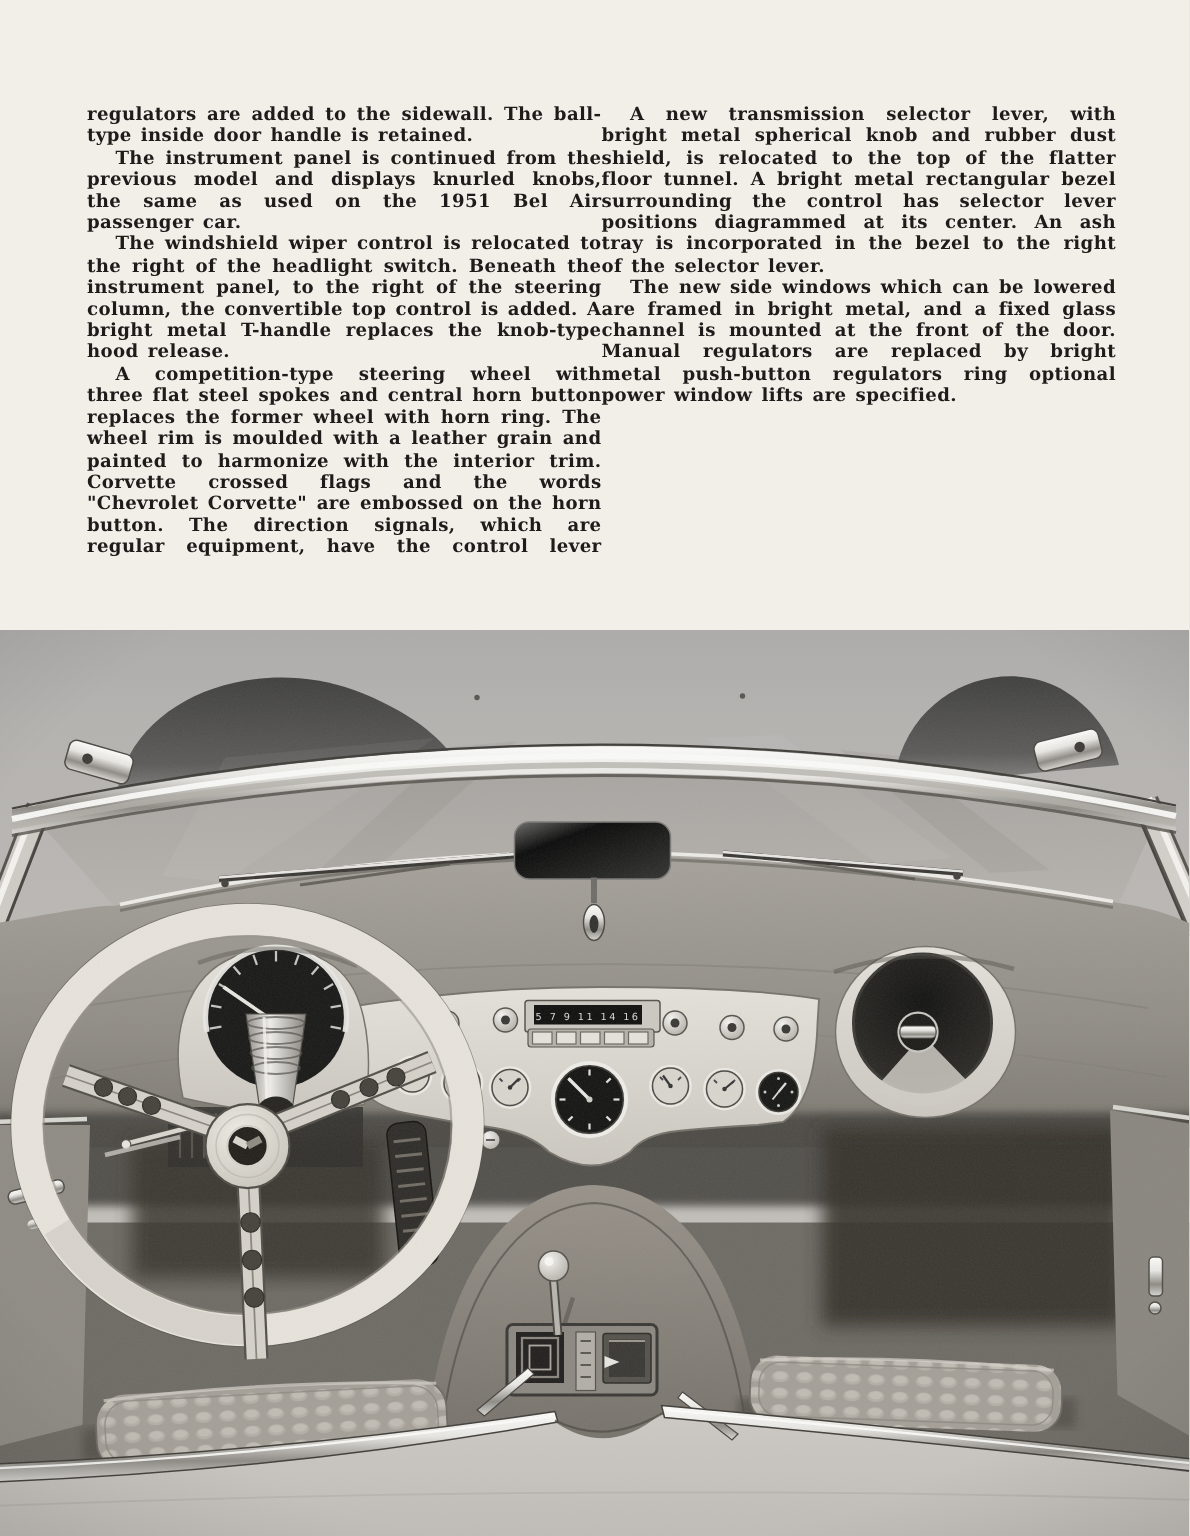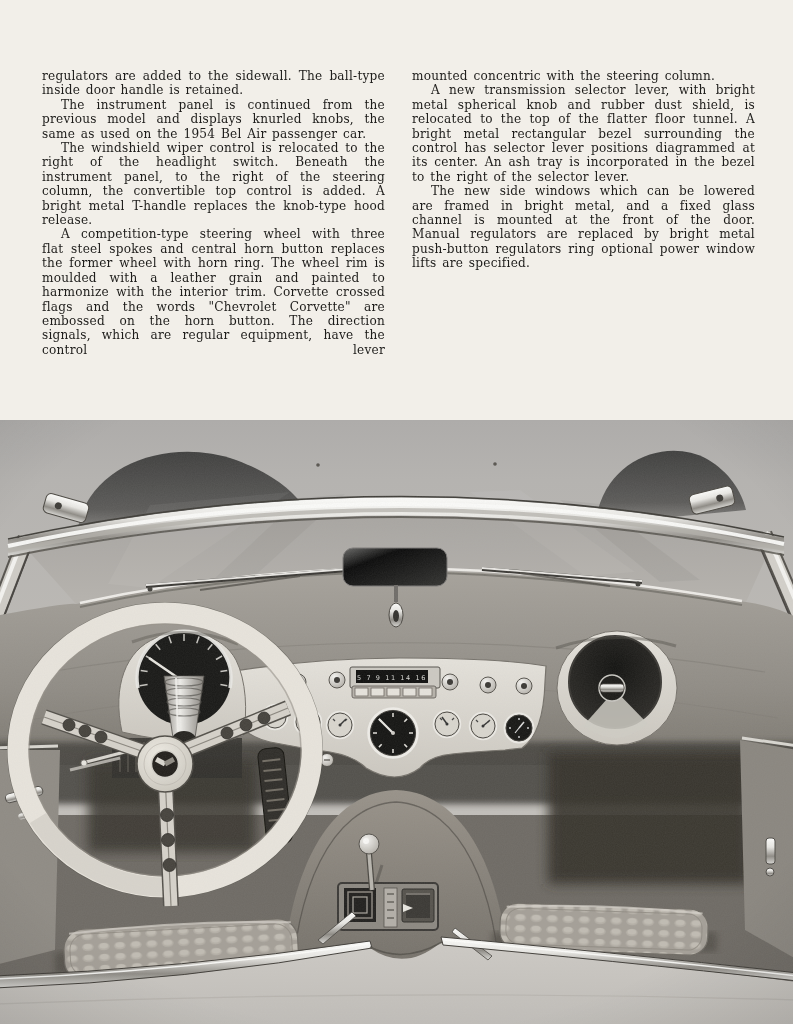--- a/index.html
+++ b/index.html
@@ -2,48 +2,47 @@
 <html><head>
 <meta charset="utf-8">
 <style>
   html,body{margin:0;padding:0;background:#e8e4de;}
   .page{
     position:relative;width:793px;height:1024px;margin:0 auto;
     background:#f2efe9;overflow:hidden;
     font-family:"DejaVu Serif","Liberation Serif",serif;
   }
   .columns{
-    position:absolute;top:69px;left:42px;width:714px;
-    display:flex;gap:27px;color:#1d1c1a;
+    position:absolute;top:69px;left:58px;width:714px;
+    display:flex;color:#1d1c1a;font-weight:bold;
   }
   .col{
     width:343px;font-size:12.1px;line-height:14.4px;
     text-align:justify;letter-spacing:0.25px;word-spacing:1.6px;
   }
   .col p{margin:0;text-indent:19px;}
   .col p.cont{text-indent:0;}
   .col p.full{text-align-last:justify;}
   figure.photo{position:absolute;left:0;top:420px;width:793px;height:604px;margin:0;}
   figure.photo svg{display:block;}
   .dialtext{font-family:"DejaVu Sans","Liberation Sans",sans-serif;font-size:6.5px;letter-spacing:1.6px;fill:#dcdcd8;}
 </style>
 </head>
 <body>
 
 <div class="page">
 
   <div class="columns">
     <div class="col">
       <p class="cont">regulators are added to the sidewall.  The ball-type inside door handle is retained.</p>
-      <p>The instrument panel is continued from the previous model and displays knurled knobs, the same as used on the 1954 Bel Air passenger car.</p>
+      <p>The instrument panel is continued from the previous model and displays knurled knobs, the same as used on the 1951 Bel Air passenger car.</p>
       <p>The windshield wiper control is relocated to the right of the headlight switch.  Beneath the instrument panel, to the right of the steering column, the convertible top control is added.  A bright metal T-handle replaces the knob-type hood release.</p>
       <p class="full">A competition-type steering wheel with three flat steel spokes and central horn button replaces the former wheel with horn ring.  The wheel rim is moulded with a leather grain and painted to harmonize with the interior trim.  Corvette crossed flags and the words "Chevrolet Corvette" are embossed on the horn button.  The direction signals, which are regular equipment, have the control lever</p>
     </div>
     <div class="col">
-      <p class="cont">mounted concentric with the steering column.</p>
       <p>A new transmission selector lever, with bright metal spherical knob and rubber dust shield, is relocated to the top of the flatter floor tunnel.  A bright metal rectangular bezel surrounding the control has selector lever positions diagrammed at its center.  An ash tray is incorporated in the bezel to the right of the selector lever.</p>
       <p>The new side windows which can be lowered are framed in bright metal, and a fixed glass channel is mounted at the front of the door.  Manual regulators are replaced by bright metal push-button regulators ring optional power window lifts are specified.</p>
     </div>
   </div>
 
   <figure class="photo">
   <svg width="793" height="604" viewBox="0 0 793 604" xmlns="http://www.w3.org/2000/svg">
     <defs>
       <linearGradient id="bgG" x1="0" y1="0" x2="0" y2="1">
         <stop offset="0" stop-color="#aeacaa"></stop>

